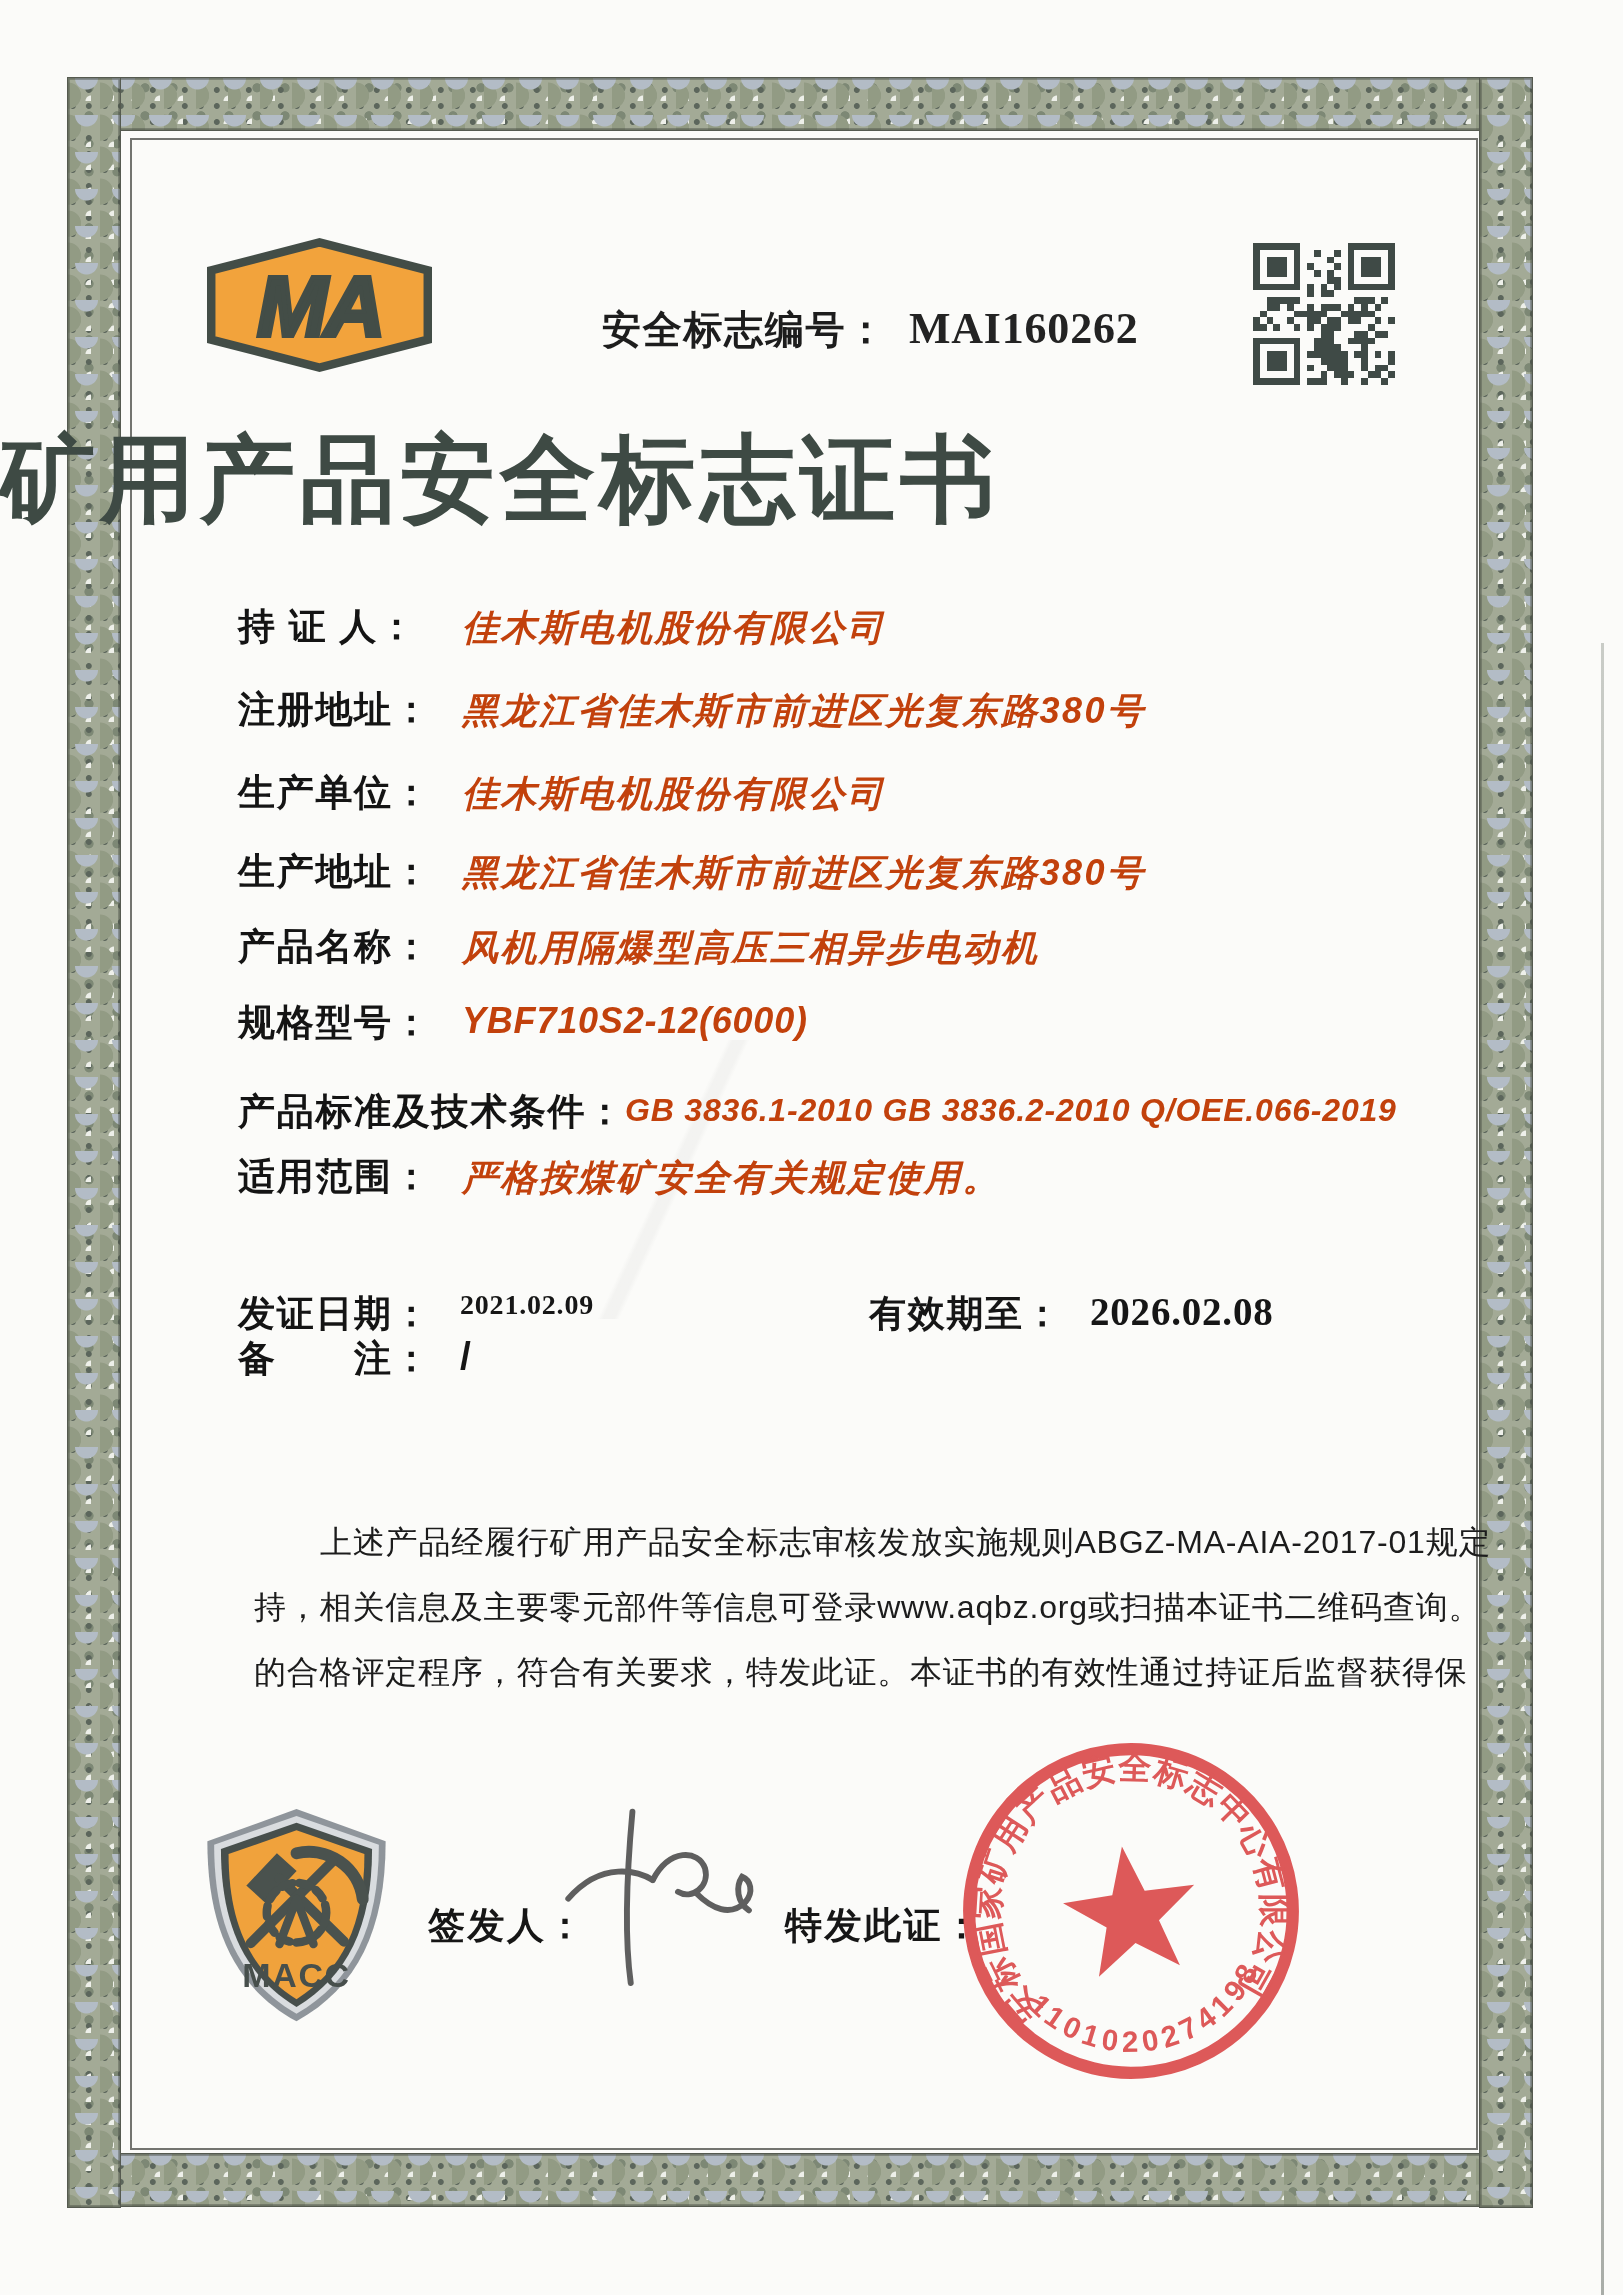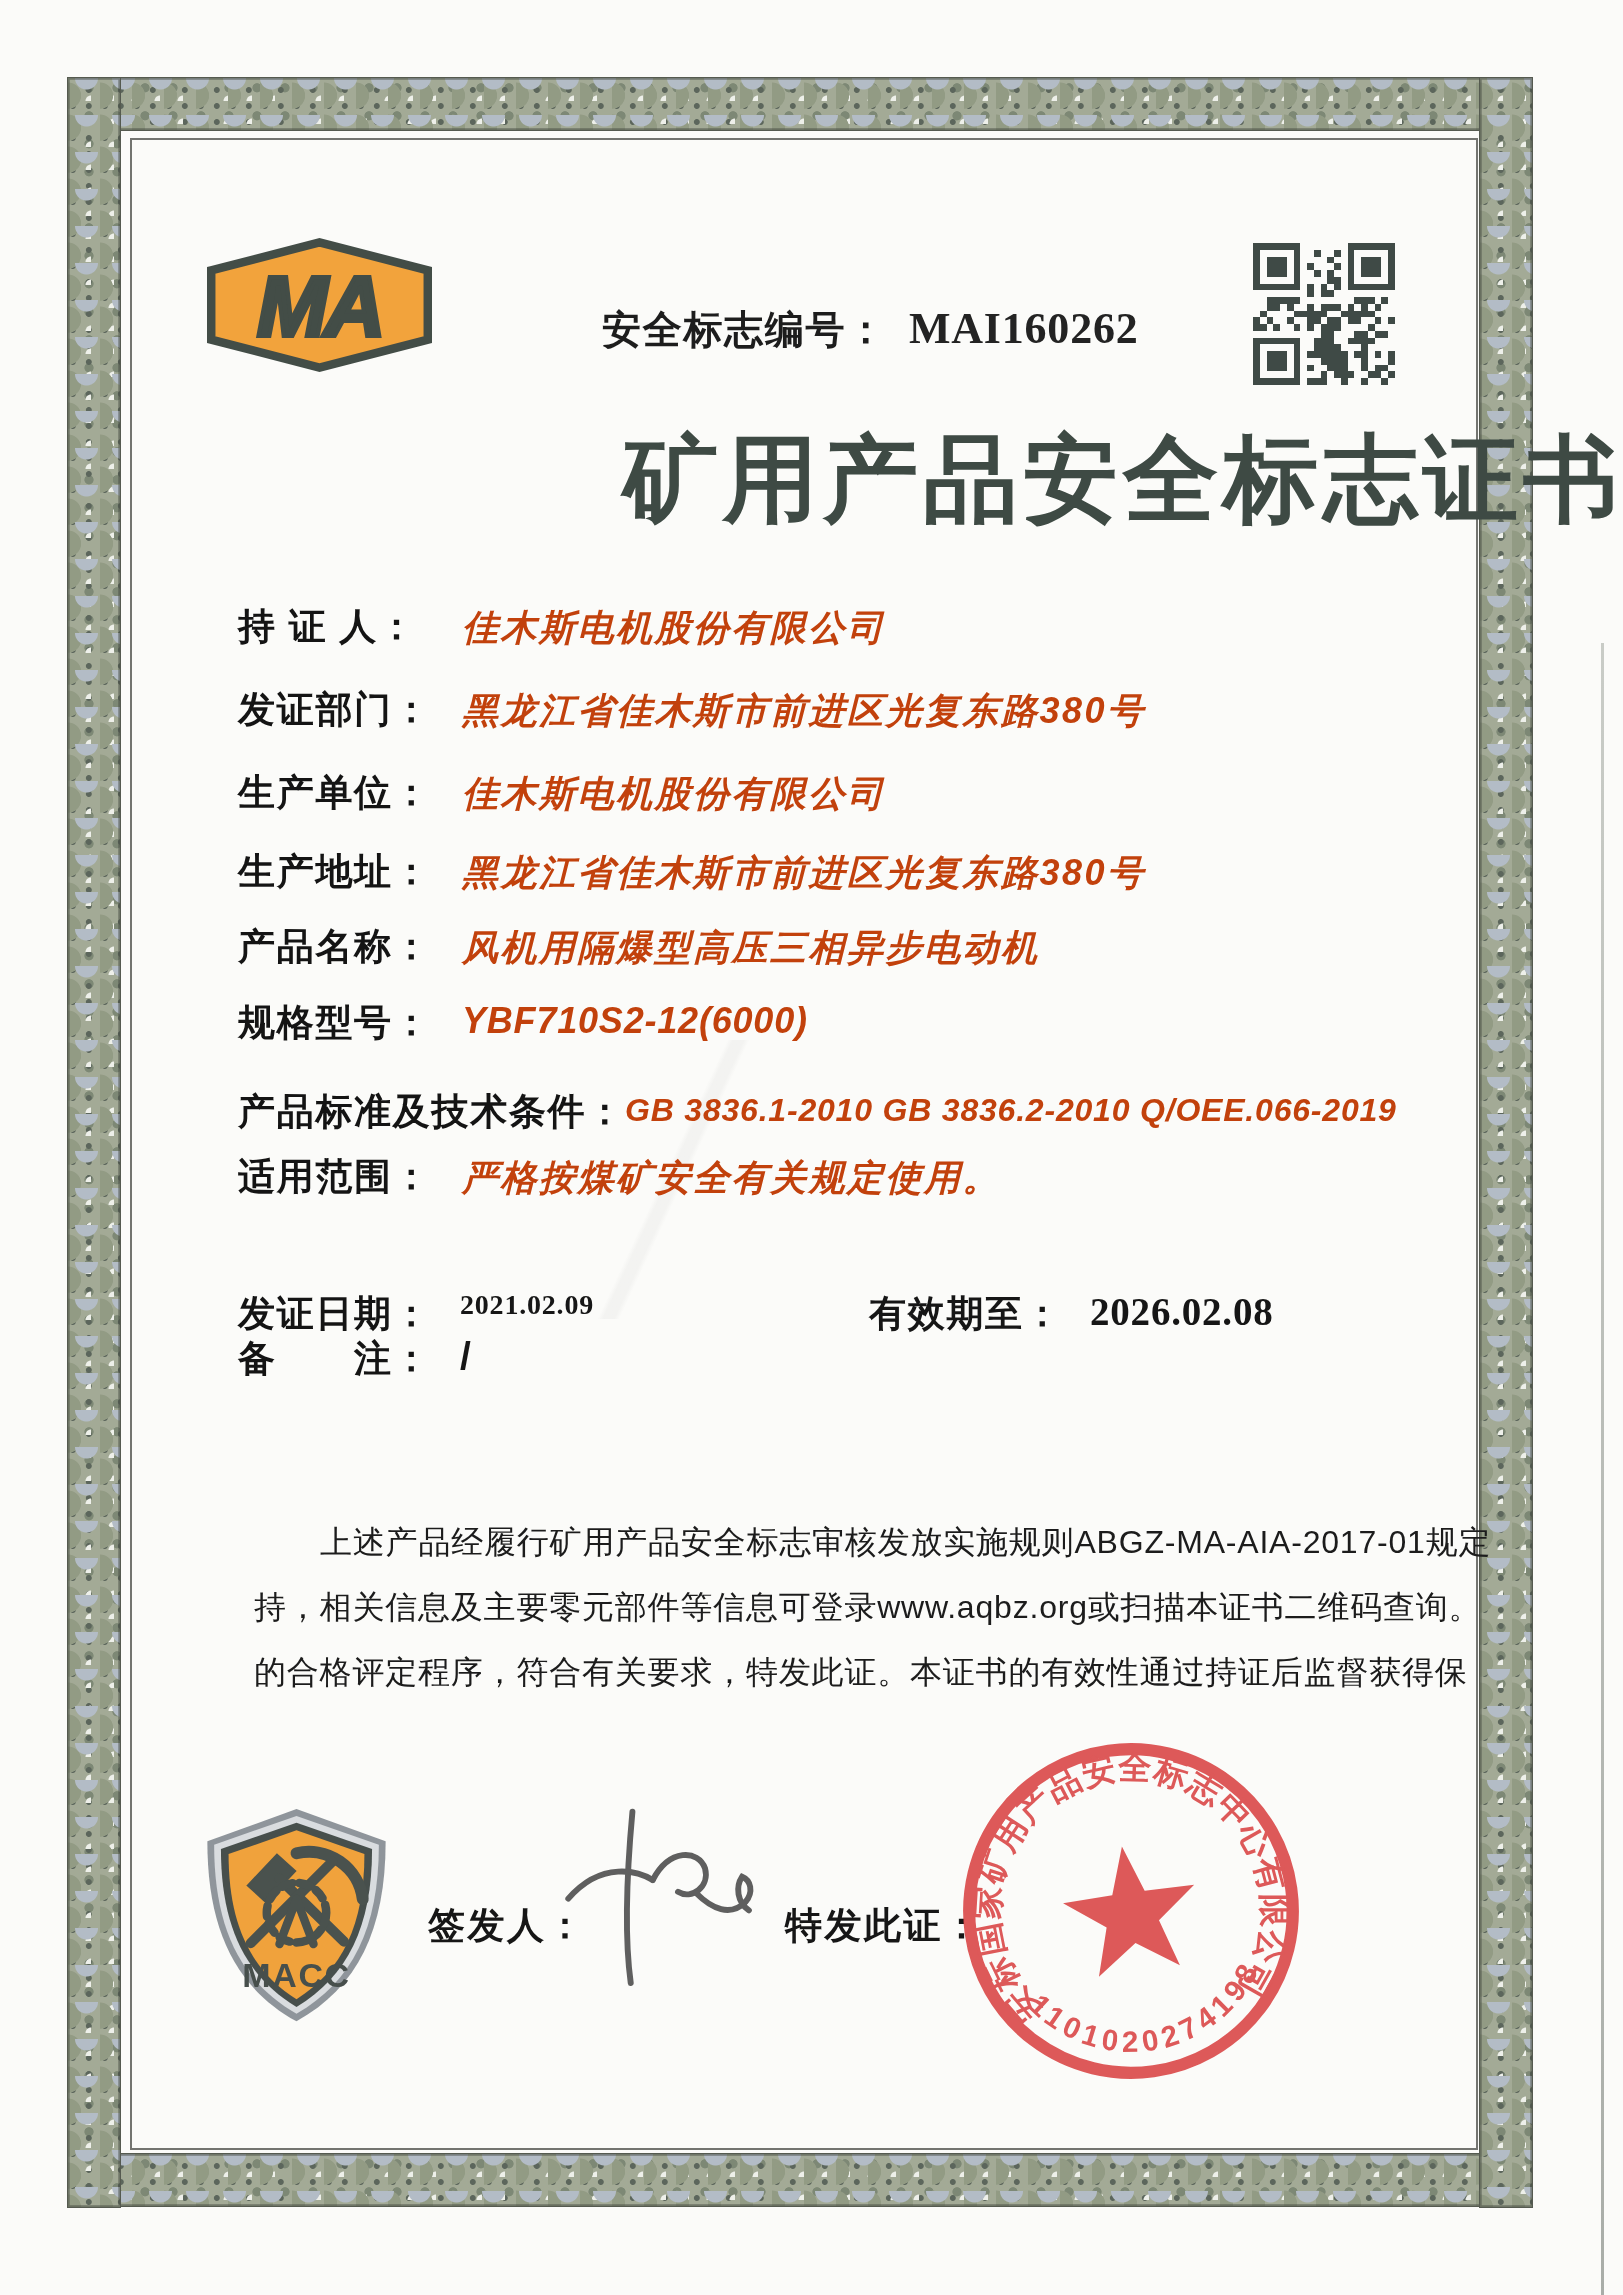--- a/index.html
+++ b/index.html
@@ -45,21 +45,21 @@
     font-size:39px;font-weight:bold;letter-spacing:1.7px;color:#1d1d1d;
     font-family:"Liberation Sans","DejaVu Sans",sans-serif;
   }
   .serial-value{
     font-size:44px;margin-left:22px;letter-spacing:0.8px;color:#232323;
     font-family:"Liberation Serif","DejaVu Serif",serif;font-weight:600;
   }
   .qr{left:1253px;top:243px;width:142px;height:142px;}
 
   .cert-title{
-    left:0;top:421px;width:1623px;text-align:right;
+    left:0;top:421px;width:1623px;text-align:left;
     font-family:"Liberation Serif","DejaVu Serif",serif;
     font-size:95px;font-weight:bold;letter-spacing:5px;line-height:1.25;
     color:#3e4a44;white-space:nowrap;
   }
 
   
   .frow{position:absolute;left:238px;width:1234px;height:54px;white-space:nowrap;}
   .flabel{
     position:absolute;left:0;top:0;
     font-size:37px;font-weight:bold;letter-spacing:1.7px;color:#141414;
@@ -339,21 +339,21 @@
     <rect x="19" y="20" width="1" height="1" fill="#3f4a46"></rect>
   </svg>
 
 <div class="abs cert-title">矿用产品安全标志证书</div>
 
 <div class="frow r1">
   <span class="flabel">持 证 人：</span>
   <span class="fvalue">佳木斯电机股份有限公司</span>
 </div>
 <div class="frow r2">
-  <span class="flabel">发证部门：</span>
+  <span class="flabel">注册地址：</span>
   <span class="fvalue">黑龙江省佳木斯市前进区光复东路380号</span>
 </div>
 <div class="frow r3">
   <span class="flabel">生产单位：</span>
   <span class="fvalue">佳木斯电机股份有限公司</span>
 </div>
 <div class="frow r4">
   <span class="flabel">生产地址：</span>
   <span class="fvalue">黑龙江省佳木斯市前进区光复东路380号</span>
 </div>

